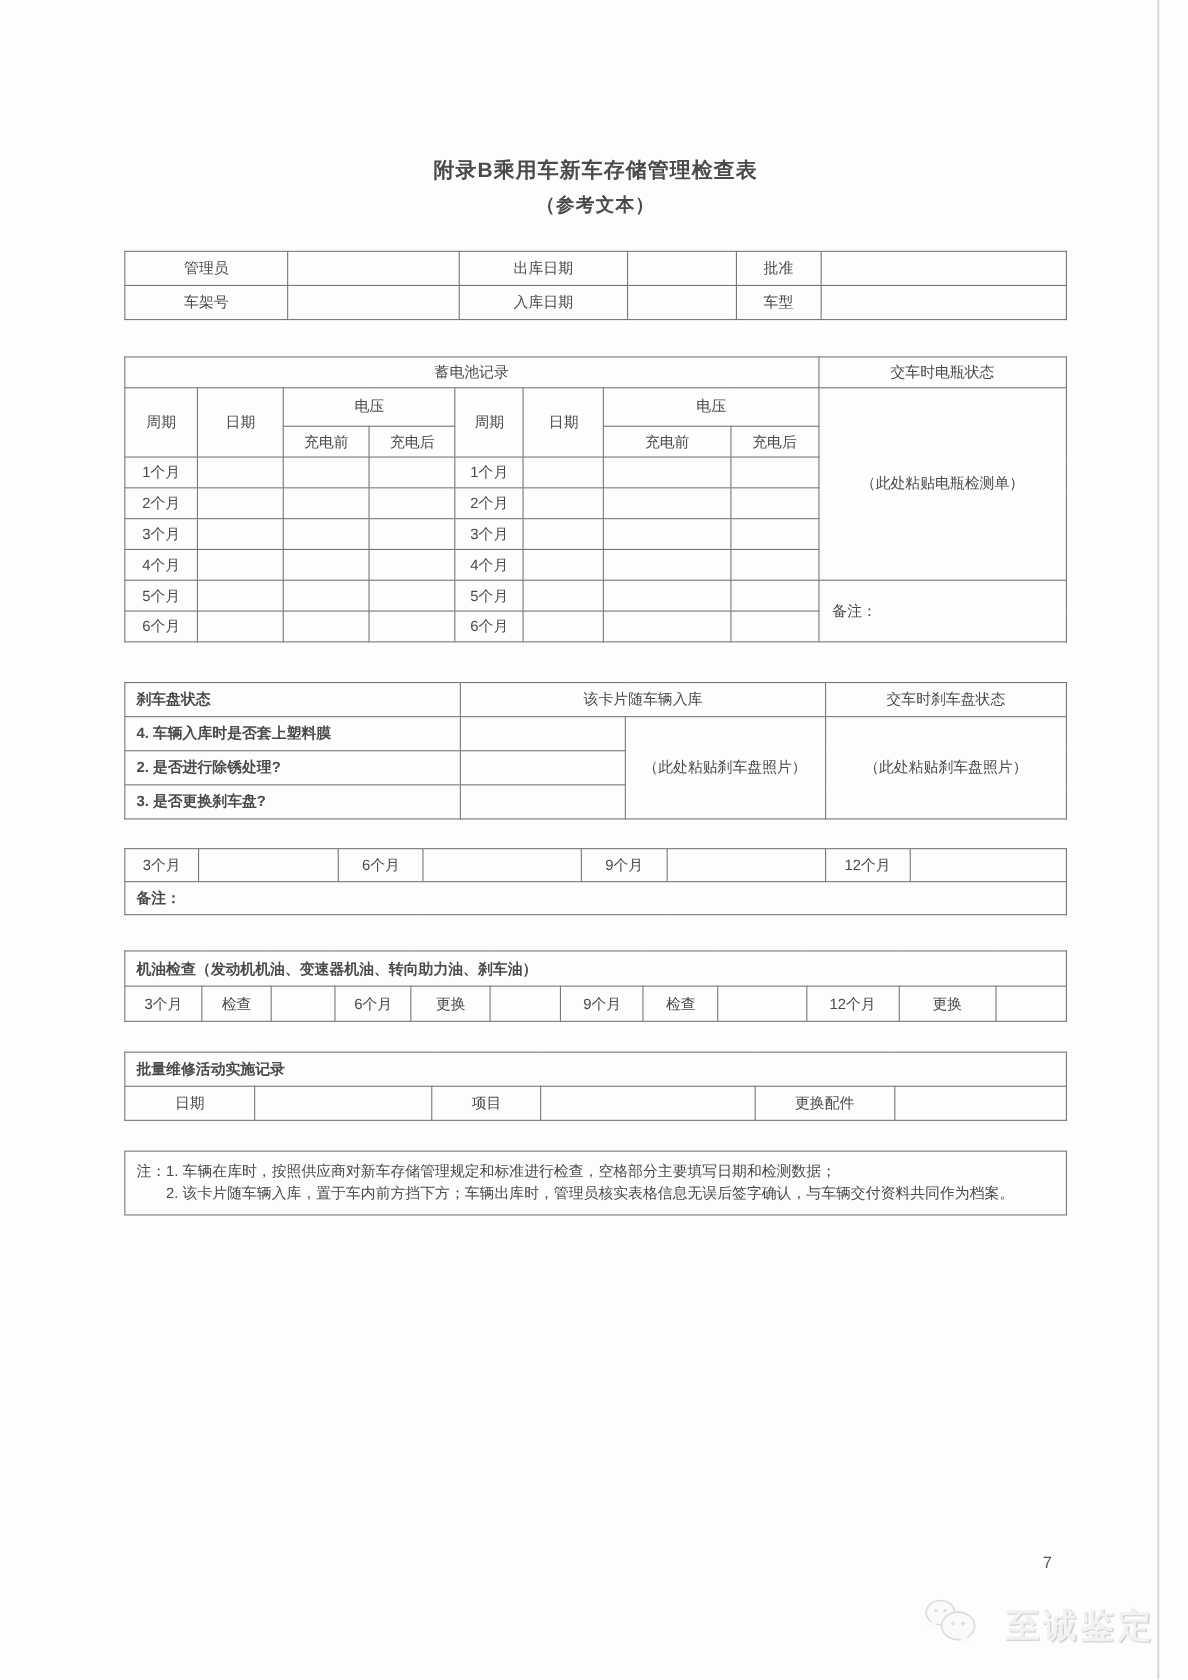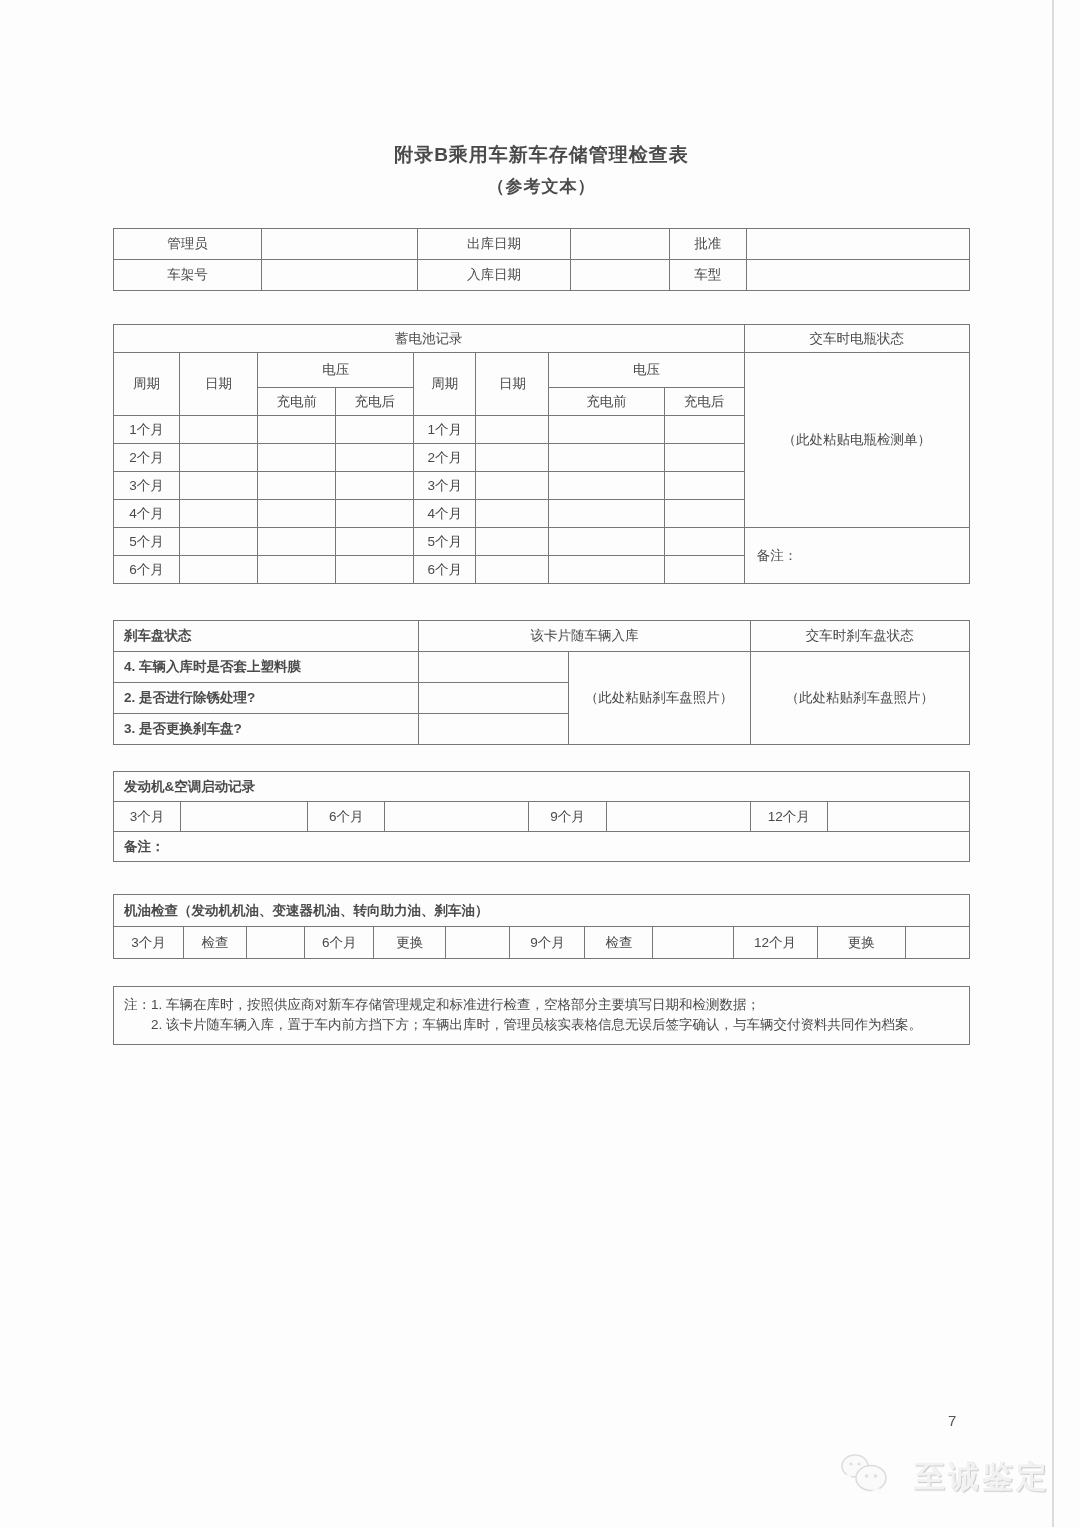--- a/index.html
+++ b/index.html
@@ -261,23 +261,20 @@
         <col style="width:67px">
           <col style="width:127px">
           <col style="width:77px">
           <col style="width:144px">
         <col style="width:77px">
           <col style="width:144px">
           <col style="width:77px">
           <col style="width:142px">
       </colgroup>
       <tbody>
-          <tr>
-        <td class="l" colspan="8">发动机&amp;空调启动记录</td>
-      </tr>
       <tr>
         <td class="c">3个月</td>
         <td></td>
         <td class="c">6个月</td>
         <td></td>
         <td class="c">9个月</td>
         <td></td>
         <td class="c">12个月</td>
         <td></td>
       </tr>
@@ -317,20 +314,43 @@
         <td class="c">9个月</td>
         <td class="c">检查</td>
         <td></td>
         <td class="c">12个月</td>
         <td class="c">更换</td>
         <td></td>
       </tr>
     </tbody>
       </table>
 
+    <table class="tbl-batch">
+      <colgroup>
+        <col style="width:118px">
+          <col style="width:161px">
+          <col style="width:99px">
+        <col style="width:194px">
+          <col style="width:127px">
+          <col style="width:156px">
+      </colgroup>
+      <tbody>
+          <tr>
+        <td class="l" colspan="6">批量维修活动实施记录</td>
+      </tr>
+      <tr>
+        <td class="c">日期</td>
+        <td></td>
+        <td class="c">项目</td>
+        <td></td>
+        <td class="c">更换配件</td>
+        <td></td>
+      </tr>
+    </tbody>
+      </table>
 
     <div class="notes-box">
       <div>注：1. 车辆在库时，按照供应商对新车存储管理规定和标准进行检查，空格部分主要填写日期和检测数据；</div>
       <div class="notes-line2">2. 该卡片随车辆入库，置于车内前方挡下方；车辆出库时，管理员核实表格信息无误后签字确认，与车辆交付资料共同作为档案。</div>
     </div>
 
   </div>
 
   <div class="page-number">7</div>
 

